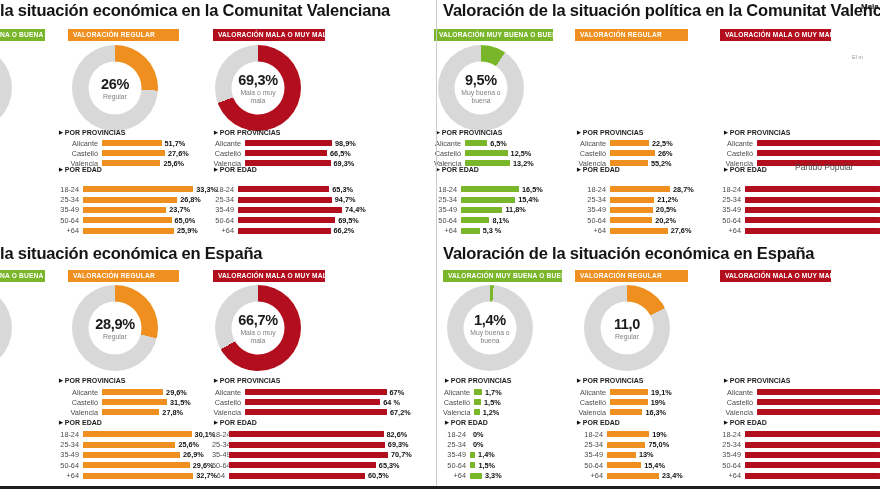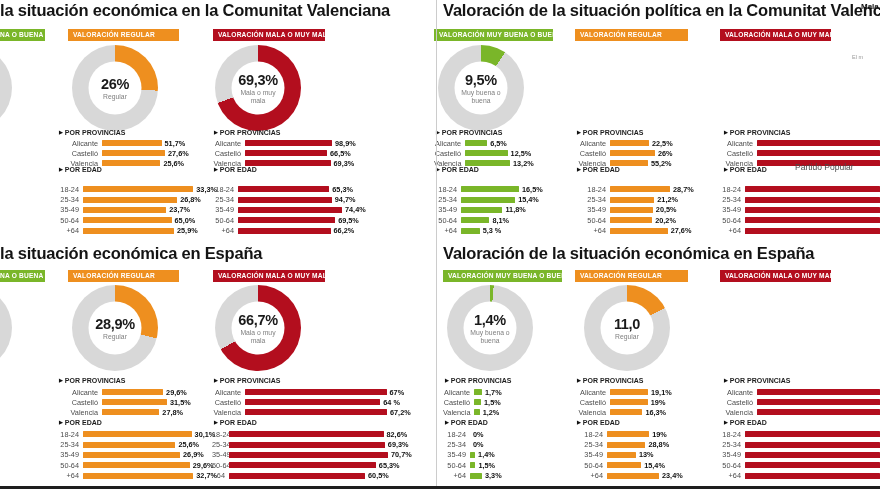--- a/index.html
+++ b/index.html
@@ -527,21 +527,21 @@
   <div class="ghead g-edad"><span class="arr">▶</span><span>POR EDAD</span></div>
   <div class="rows edad" style="width:134px">
       <div class="brow">
         <span class="rlabel" style="width: 32px;">18-24</span>
         <span class="bar" style="background: rgb(238, 143, 31); width: 42.2222px;"></span>
         <span class="rval">19%</span>
       </div>
       <div class="brow">
         <span class="rlabel" style="width: 32px;">25-34</span>
         <span class="bar" style="background: rgb(238, 143, 31); width: 38.4444px;"></span>
-        <span class="rval">28,8%</span>
+        <span class="rval">75,0%</span>
       </div>
       <div class="brow">
         <span class="rlabel" style="width: 32px;">35-49</span>
         <span class="bar" style="background: rgb(238, 143, 31); width: 28.8889px;"></span>
         <span class="rval">13%</span>
       </div>
       <div class="brow">
         <span class="rlabel" style="width: 32px;">50-64</span>
         <span class="bar" style="background: rgb(238, 143, 31); width: 34.2222px;"></span>
         <span class="rval">15,4%</span>

